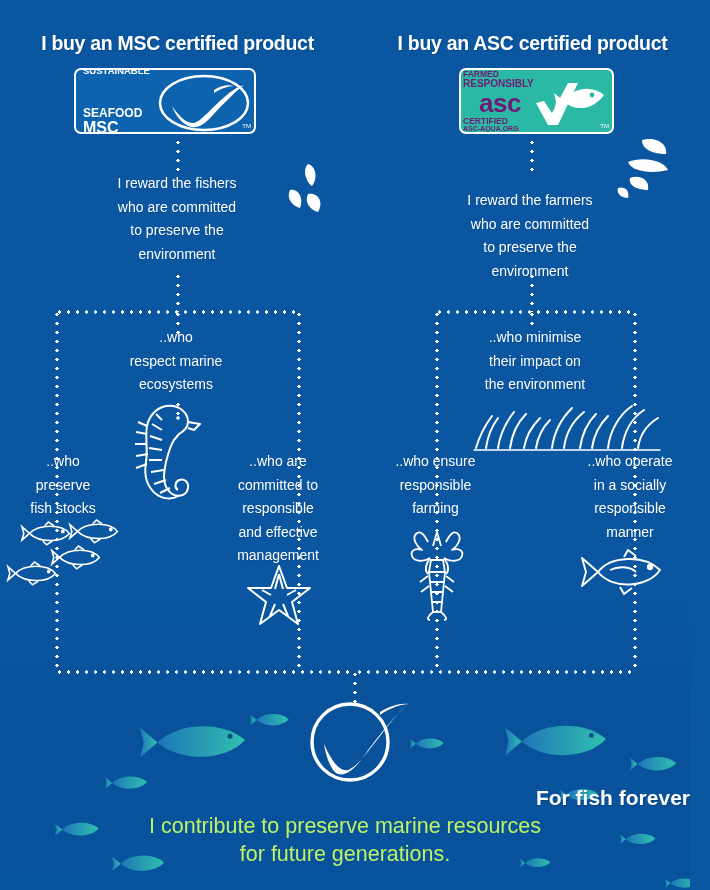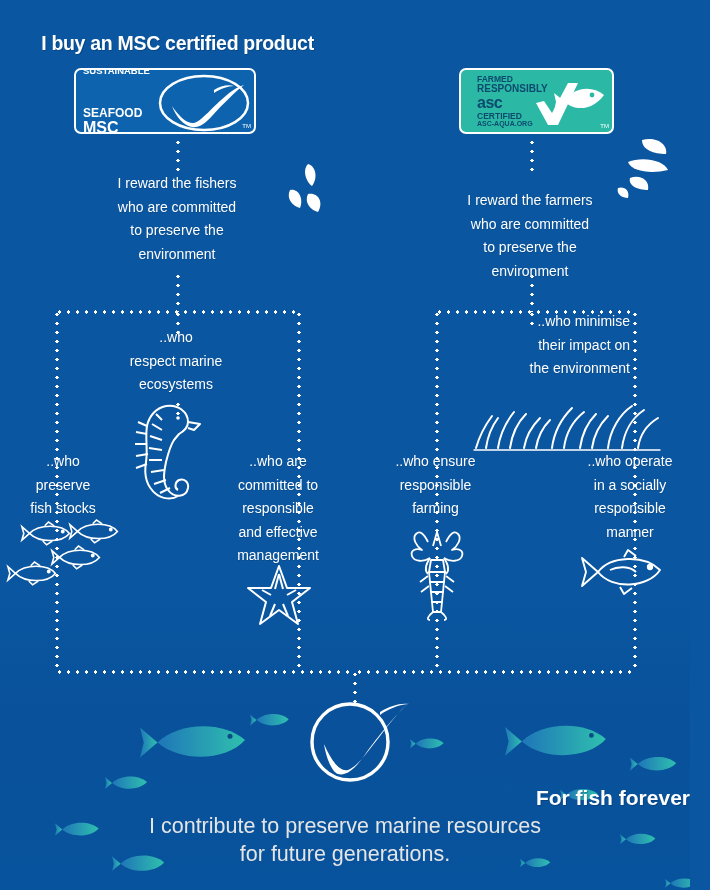--- a/index.html
+++ b/index.html
@@ -74,36 +74,36 @@
   .msc-l1 { font-size: 9.5px; letter-spacing: 0.1px; }
   .msc-l2 { font-size: 9.5px; }
   .msc-l3 { font-size: 12px; margin-top: 32px; }
   .msc-l4 { font-size: 16px; margin-top: 1px; }
   .msc-l5 { font-size: 7.5px; font-weight: normal; margin-top: 2px; }
   .asc-logo {
     background: #2bb9a6;
     border: 2px solid #ffffff;
     display: flex; align-items: center;
   }
-  .asc-words { color:#0c4a6e; padding-left: 16px; line-height: 1.0; font-weight:bold; }
+  .asc-words { color:#701a75; padding-left: 2px; line-height: 1.0; font-weight:bold; }
   .asc-l1 { font-size: 8.5px; }
   .asc-l2 { font-size: 10px; }
-  .asc-l3 { font-size: 16px; letter-spacing:-0.5px; margin:1px 0; }
+  .asc-l3 { font-size: 26px; letter-spacing:-0.5px; margin:1px 16px; }
   .asc-l4 { font-size: 8.5px; }
   .asc-l5 { font-size: 7px; }
   .tm { position:absolute; color:#ffffff; font-size:6px; }
   .deco { position: absolute; pointer-events: none; }
   .bottom-title {
     position: absolute; width: 100%; text-align: right;
     color: #ffffff; font-weight: bold; font-size: 21px;
     text-shadow: 1px 1px 0 rgba(0,0,0,0.18);
   }
   .bottom-sub {
     position: absolute; width: 100%; text-align: center;
-    color: #e5e5e5; font-size: 21.5px; line-height: 28px;
+    color: #bef264; font-size: 21.5px; line-height: 28px;
   }
 </style>
 </head>
 <body>
 
 <div id="stage">
 
   <div class="ocean-wash"></div>
 
   <svg class="deco" style="left:0; top:690px; width:710px; height:200px;" viewBox="0 0 710 200">
@@ -165,20 +165,21 @@
       </g>
       <g transform="translate(665,185) scale(0.38)">
         <path d="M14,22 C30,6 66,4 84,20 C70,36 34,39 14,22 Z"></path>
         <path d="M14,22 L0,10 L3,22 L0,34 Z"></path>
       </g>
     </g>
   </svg>
 
   <div class="headline" style="left:0; top:32px; width:355px;">I buy an MSC certified product</div>
 
+  <div class="headline" style="left:355px; top:32px; width:355px;">I buy an ASC certified product</div>
 
   <div class="logo-box msc-logo" style="left:74px; top:68px; width:182px; height:66px;">
     <div class="msc-words">
       <div class="msc-l1">CERTIFIED</div>
       <div class="msc-l2">SUSTAINABLE</div>
       <div class="msc-l3">SEAFOOD</div>
       <div class="msc-l4">MSC</div>
       <div class="msc-l5">www.msc.org</div>
     </div>
     <svg style="position:absolute; right:4px; top:4px; width:92px; height:58px;" viewBox="0 0 92 58">
@@ -313,21 +314,21 @@
 management</div>
 
   <svg class="deco" style="left:246px; top:562px; width:66px; height:66px;" viewBox="0 0 66 66">
     <g fill="none" stroke="#ffffff" stroke-width="2" stroke-linejoin="round">
       <path d="M33,4 L41,26 L64,26 L46,40 L52,62 L33,48 L14,62 L20,40 L2,26 L25,26 Z"></path>
       <path d="M33,12 L37,27 M33,12 L29,27 M41,33 L50,28 M25,33 L16,28
                M29,42 L24,54 M37,42 L42,54"></path>
     </g>
   </svg>
 
-  <div class="node-text" style="left:440px; top:310px; width:190px; white-space:pre-line;text-align:right;">..who minimise
+  <div class="node-text" style="left:440px; top:326px; width:190px; white-space:pre-line;">..who minimise
 their impact on
 the environment</div>
 
   <svg class="deco" style="left:472px; top:404px; width:190px; height:48px;" viewBox="0 0 190 48">
     <g fill="none" stroke="#ffffff" stroke-width="2" stroke-linecap="round">
       <path d="M4,44 C8,30 14,20 20,12 M14,44 C16,30 20,22 26,14"></path>
       <path d="M26,44 C28,30 34,18 42,8 M38,44 C40,30 46,18 54,10"></path>
       <path d="M52,44 C54,32 60,22 68,14 M64,44 C66,32 70,24 78,16"></path>
       <path d="M80,44 C82,28 90,14 100,4 M92,44 C94,28 102,16 112,8"></path>
       <path d="M108,44 C110,30 116,18 124,10 M120,44 C122,30 128,20 136,12"></path>

